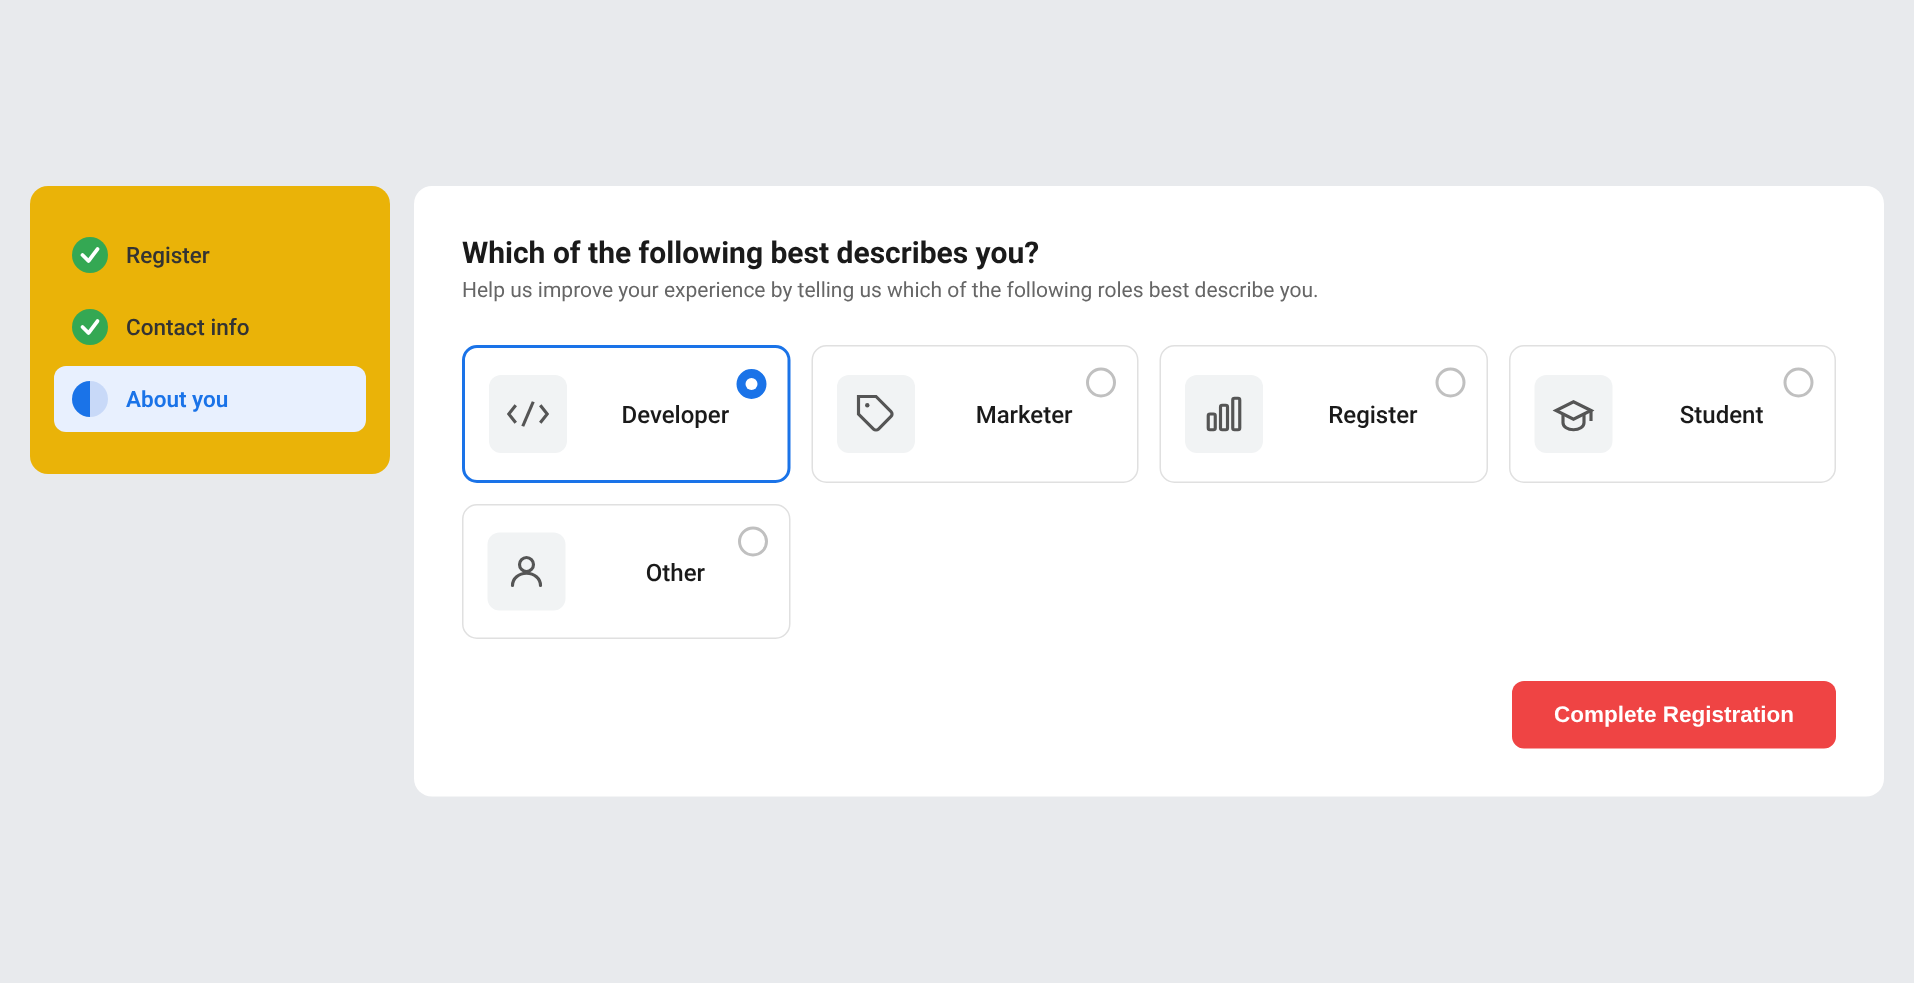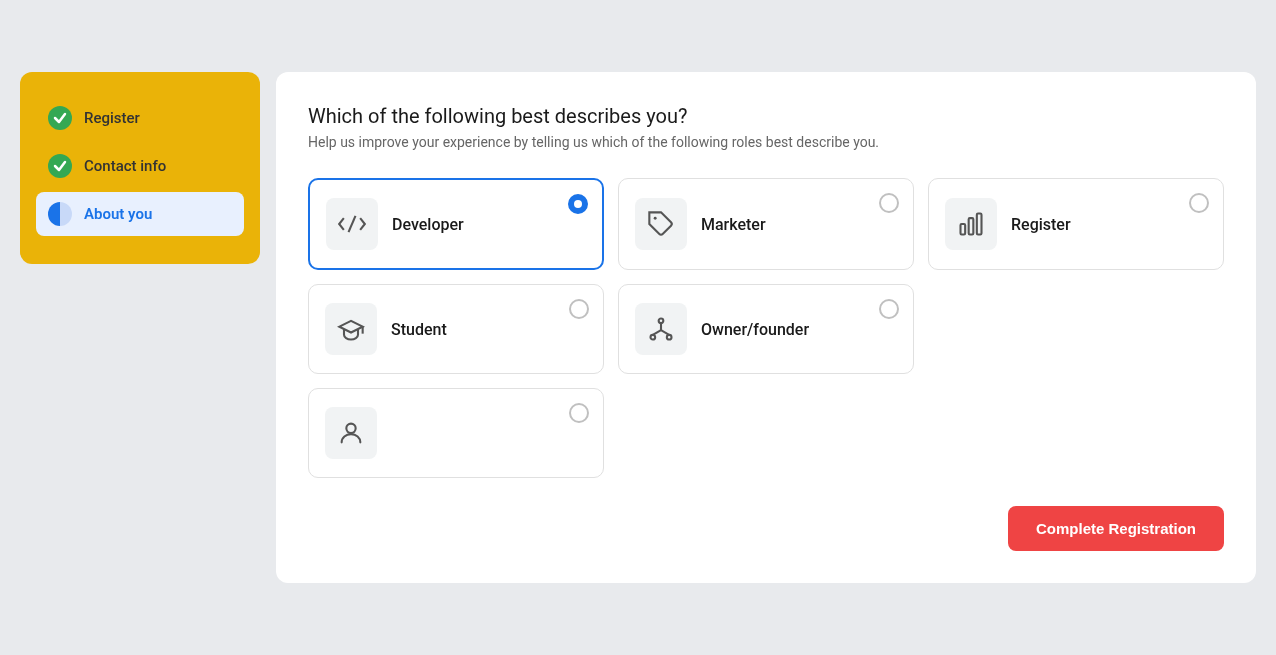--- a/index.html
+++ b/index.html
@@ -72,34 +72,35 @@
 
     
     .main-panel {
       background: #fff;
       border-radius: 12px;
       padding: 32px;
       flex: 1;
     }
     .question-title {
       font-size: 20px;
-      font-weight: 400;
+      font-weight: 700;
       color: #1a1a1a;
       margin-bottom: 6px;
     }
     .question-subtitle {
       font-size: 14px;
       color: #666;
       margin-bottom: 28px;
     }
     .options-grid {
       display: grid;
-      grid-template-columns: 1fr 1fr 1fr;
+      grid-template-columns: 1fr 1fr 1fr 1fr;
       gap: 14px;
       margin-bottom: 28px;
+      text-align: center;
     }
     .option-card {
       display: flex;
       align-items: center;
       gap: 14px;
       border: 1.5px solid #e0e0e0;
       border-radius: 10px;
       padding: 18px 16px;
       cursor: pointer;
       position: relative;
@@ -249,42 +250,29 @@
           <svg viewBox="0 0 24 24" stroke-width="1.8">
             <path d="M22 10L12 5 2 10l10 5 10-5z" stroke="#555" fill="none"></path>
             <path d="M6 12v5c0 2.21 2.69 4 6 4s6-1.79 6-4v-5" stroke="#555" fill="none"></path>
             <line x1="22" y1="10" x2="22" y2="16" stroke="#555"></line>
           </svg>
         </div>
         <span class="option-label">Student</span>
         <div class="radio-indicator"></div>
       </div>
 
-      <div class="option-card">
-        <div class="option-icon-bg">
-          <svg viewBox="0 0 24 24" stroke-width="1.8">
-            <circle cx="12" cy="5" r="2" stroke="#555" fill="none"></circle>
-            <circle cx="5" cy="19" r="2" stroke="#555" fill="none"></circle>
-            <circle cx="19" cy="19" r="2" stroke="#555" fill="none"></circle>
-            <line x1="12" y1="7" x2="12" y2="13" stroke="#555"></line>
-            <line x1="12" y1="13" x2="5" y2="17" stroke="#555"></line>
-            <line x1="12" y1="13" x2="19" y2="17" stroke="#555"></line>
-          </svg>
-        </div>
-        <span class="option-label">Owner/founder</span>
-        <div class="radio-indicator"></div>
-      </div>
 
       <div class="option-card full-width">
         <div class="option-icon-bg">
           <svg viewBox="0 0 24 24" stroke-width="1.8">
             <circle cx="12" cy="8" r="4" stroke="#555" fill="none"></circle>
             <path d="M4 20c0-4 3.58-7 8-7s8 3 8 7" stroke="#555" fill="none" stroke-linecap="round"></path>
           </svg>
         </div>
+        <span class="option-label">Other</span>
         <div class="radio-indicator"></div>
       </div>
 
     </div>
 
     <div class="footer">
       <button class="complete-btn">Complete Registration</button>
     </div>
   </div>
 </div>

